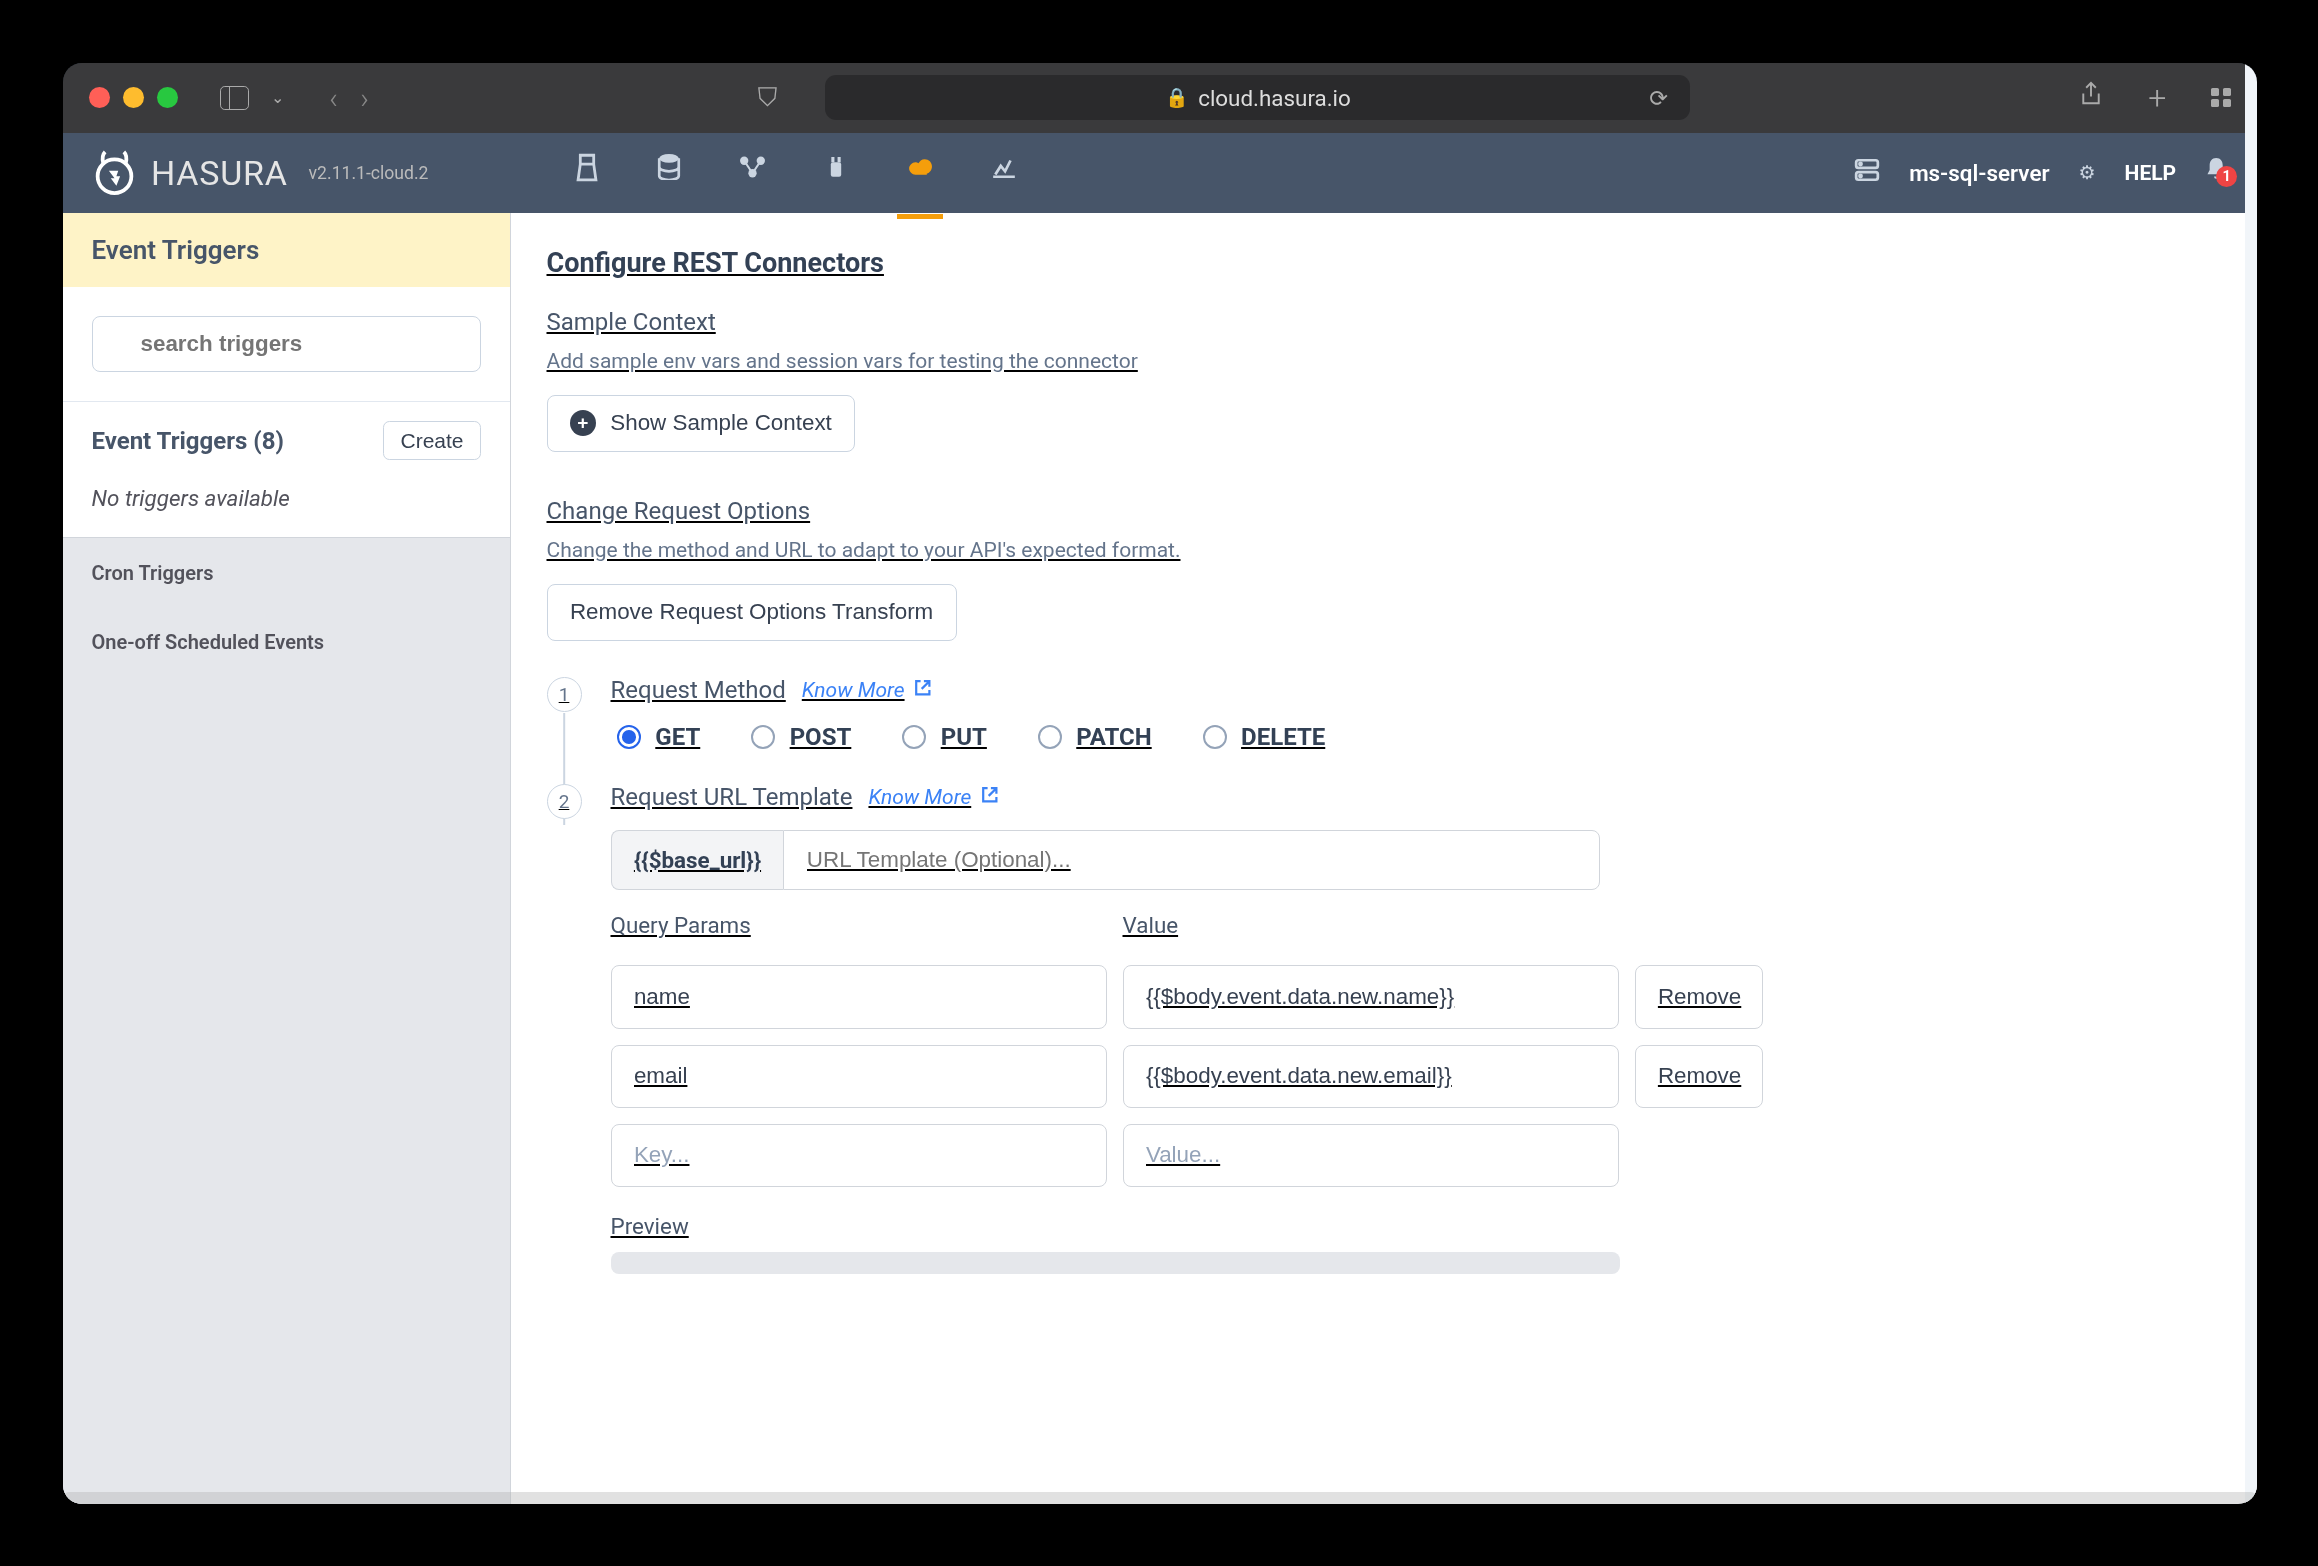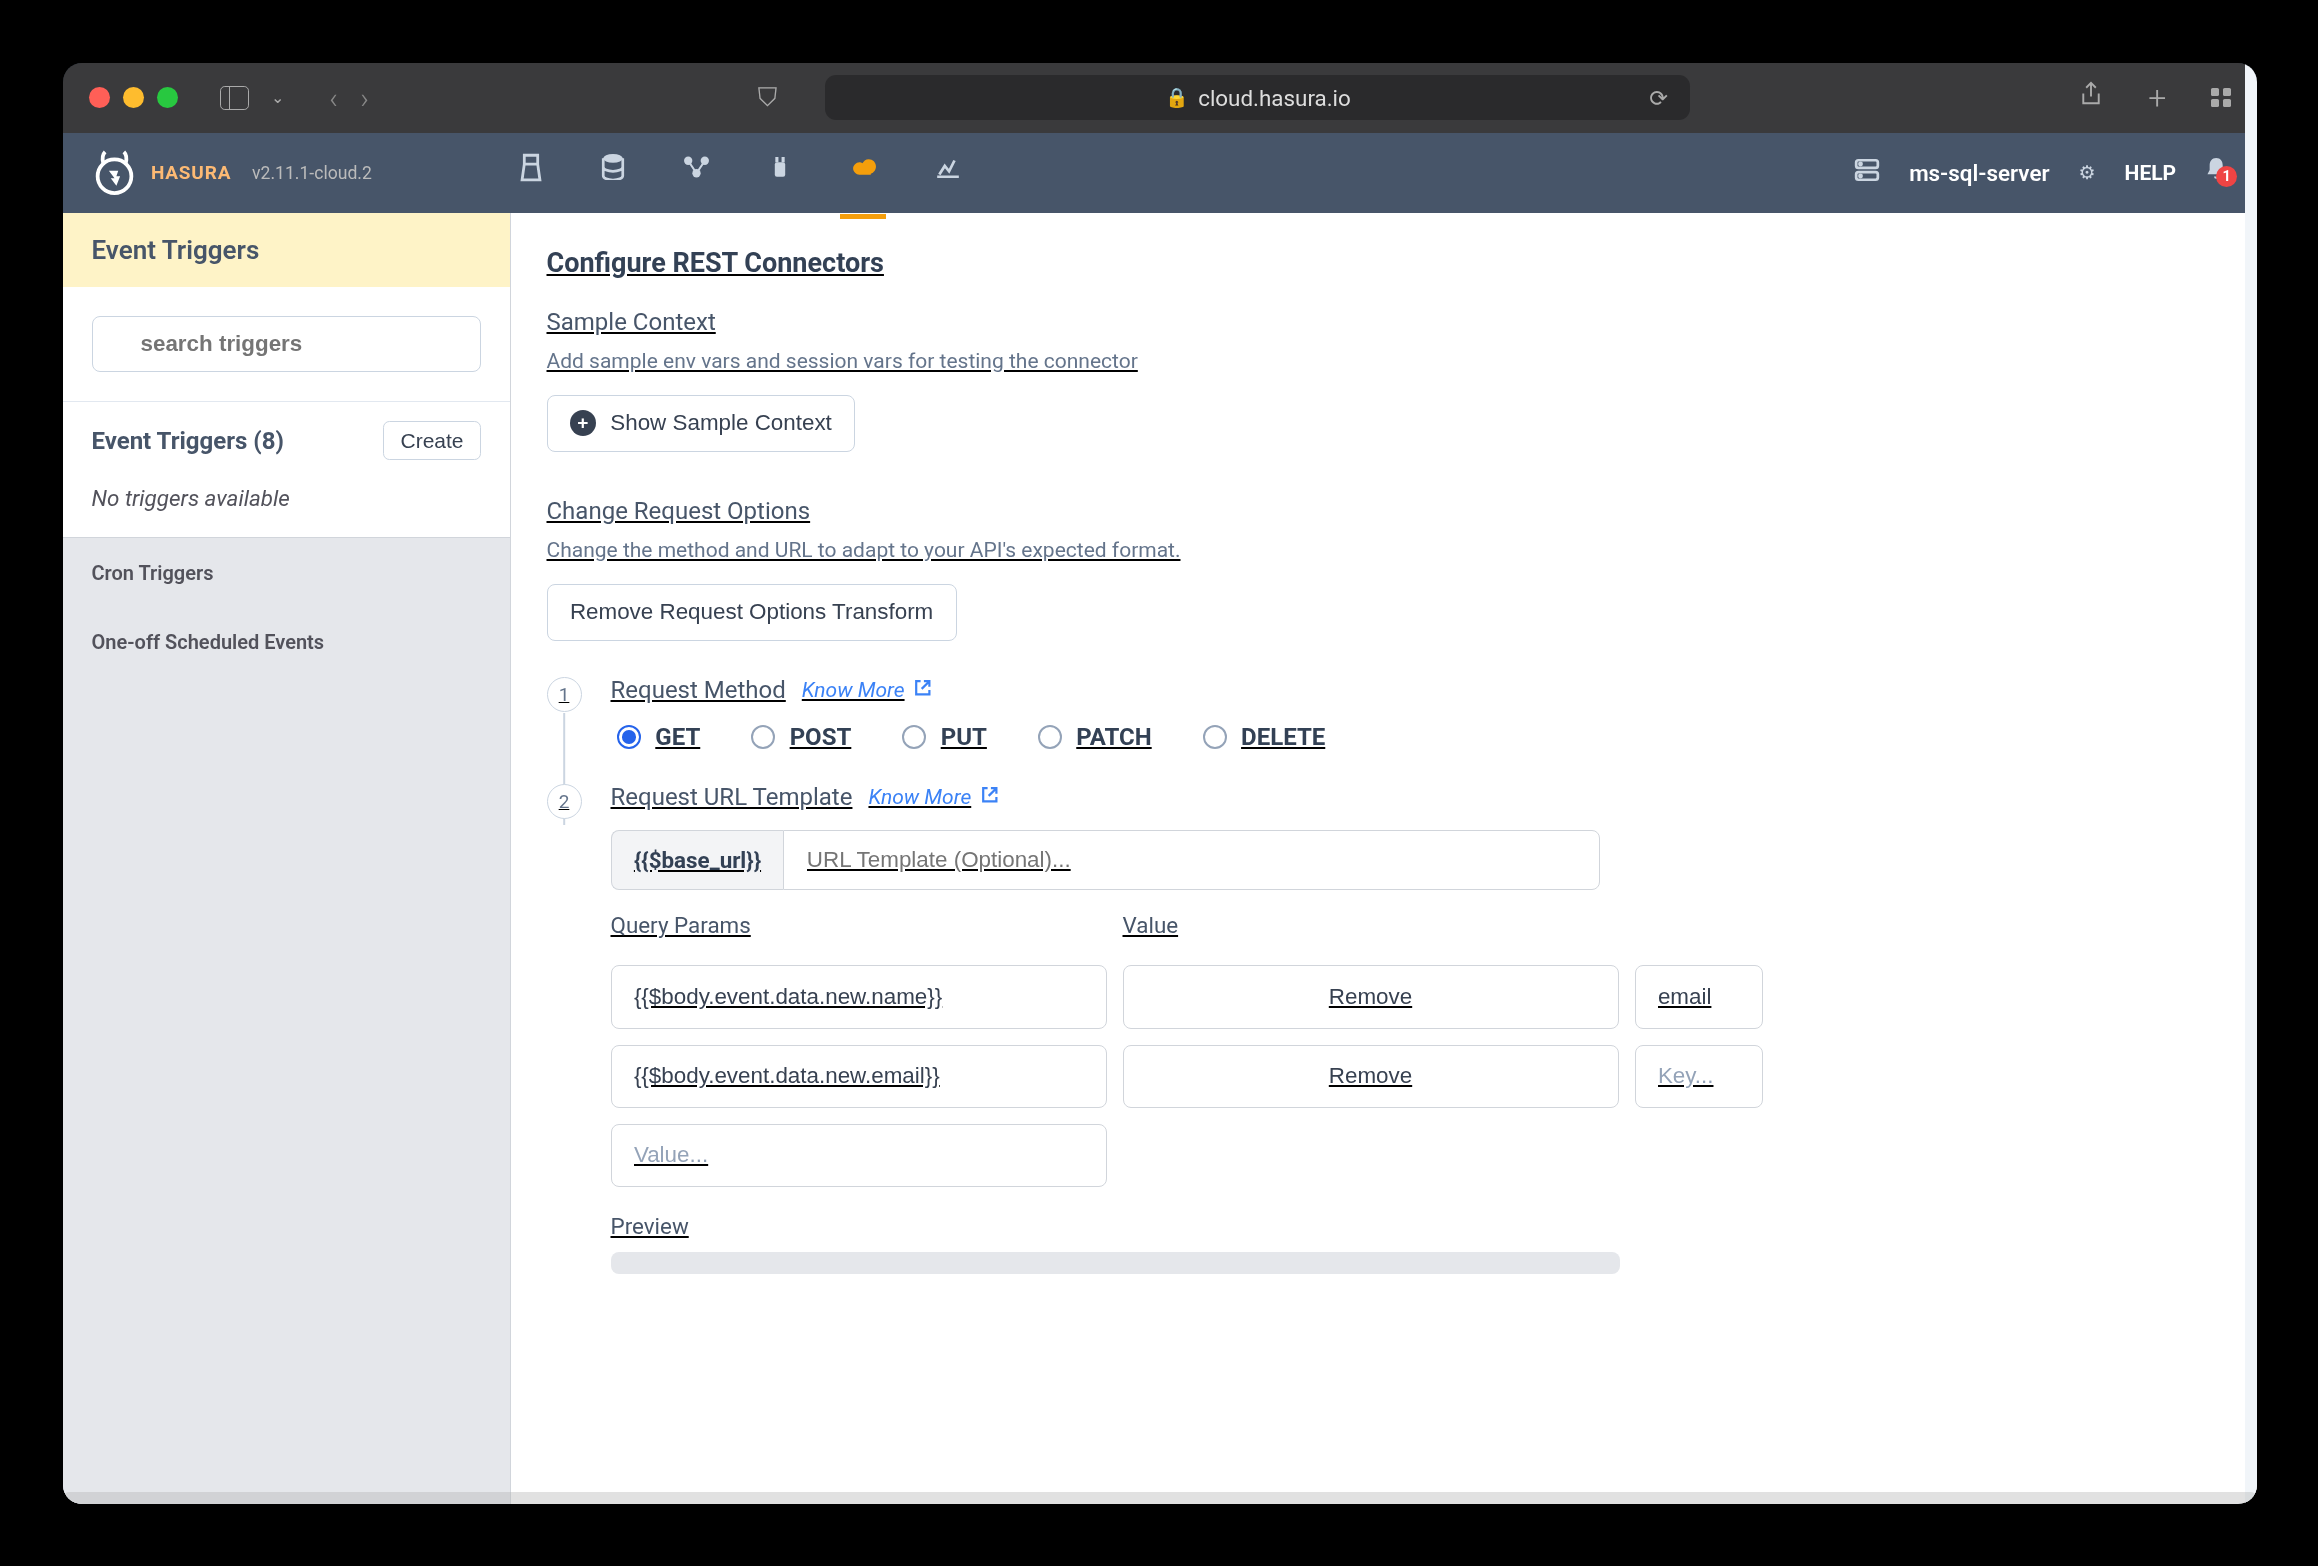--- a/index.html
+++ b/index.html
@@ -80,21 +80,21 @@
 .app-header {
   background: #475569;
   height: 80px;
   display: flex;
   align-items: center;
   padding: 0 29px;
   gap: 19px;
 }
 .hasura-logo { display: flex; align-items: center; gap: 14.4px; }
 .logo-svg { width: 45px; height: 45px; }
-.logo-text { color: #fdba74; font-weight: 700; font-size: 19px; letter-spacing: 0.8px; }
+.logo-text { color: #e5e5e5; font-weight: 400; font-size: 34px; letter-spacing: 0.8px; }
 .version-text { color: #bbb; font-size: 17.6px; margin-left: 6.4px; }
 .nav-icons { display: flex; gap: 58px; margin-left: 128px; align-items: center; }
 .nav-icon { color: #cbd5e1; font-size: 26px; position: relative; padding-bottom: 4.8px; }
 .nav-icon.active { color: #f59e0b; }
 .nav-icon.active::after {
   content: '';
   position: absolute;
   left: -9.6px; right: -9.6px; bottom: -29px;
   height: 4.8px;
   background: #f59e0b;
@@ -550,20 +550,21 @@
           <div class="url-template-row">
             <div class="url-prefix">{{$base_url}}</div>
             <input class="url-input" placeholder="URL Template (Optional)..." style="">
           </div>
 
           <div class="params-grid">
             <div class="params-header">Query Params</div>
             <div class="params-header">Value</div>
             <div></div>
 
+            <input class="param-input" value="name" style="">
             <input class="param-input" value="{{$body.event.data.new.name}}" style="">
             <button class="remove-btn">Remove</button>
 
             <input class="param-input" value="email" style="">
             <input class="param-input" value="{{$body.event.data.new.email}}" style="">
             <button class="remove-btn">Remove</button>
 
             <input class="param-input" placeholder="Key..." style="">
             <input class="param-input" placeholder="Value..." style="">
             <div></div>

